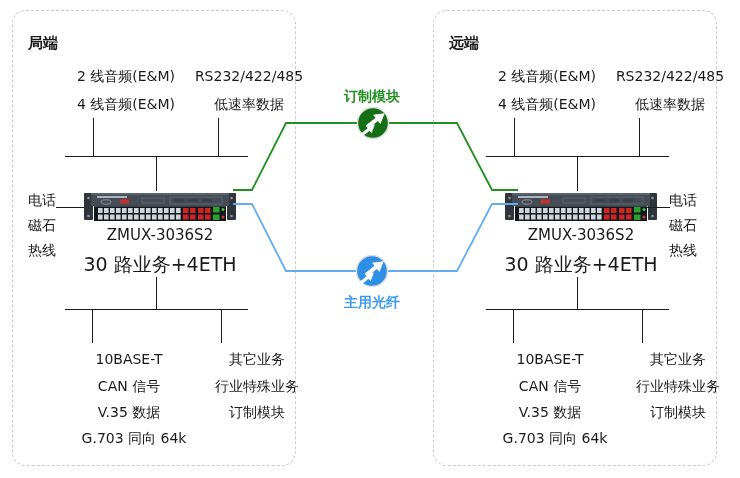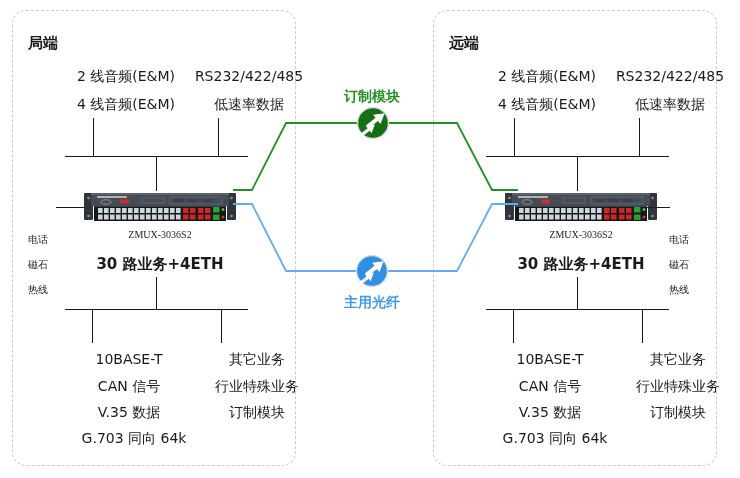--- a/index.html
+++ b/index.html
@@ -2,23 +2,23 @@
 <html><head>
 <meta charset="utf-8">
 <style>
   html,body{margin:0;padding:0;background:#fff;}
   .stage{position:relative;width:740px;height:478px;background:#ffffff;overflow:hidden;
          font-family:"DejaVu Sans",sans-serif;color:#1a1a1a;}
   .panel{position:absolute;top:10px;width:284px;height:456px;
          border:1.5px dashed #c9c9c9;border-radius:14px;box-sizing:border-box;}
   .panel-title{position:absolute;left:15px;top:11px;font-size:15px;font-weight:bold;white-space:nowrap;margin-top:12px;}
   .lbl{position:absolute;font-size:14px;line-height:20px;white-space:nowrap;transform:translateX(-50%);margin-left:36px;}
-  .side-lbl{position:absolute;font-size:10px;line-height:20px;white-space:nowrap;margin-top:40px;}
-  .model{position:absolute;font-size:10px;line-height:18px;white-space:nowrap;transform:translateX(-50%);font-family:Liberation Serif, serif;}
-  .capacity{position:absolute;font-size:15px;font-weight:bold;line-height:18px;white-space:nowrap;transform:translateX(-50%);}
+  .side-lbl{position:absolute;font-size:14px;line-height:20px;white-space:nowrap;}
+  .model{position:absolute;font-size:15px;line-height:18px;white-space:nowrap;transform:translateX(-50%);}
+  .capacity{position:absolute;font-size:19px;font-weight:normal;line-height:18px;white-space:nowrap;transform:translateX(-50%);}
   .hline{position:absolute;height:1px;background:#1a1a1a;}
   .vline{position:absolute;width:1px;background:#1a1a1a;}
   .device{position:absolute;left:71px;top:179px;width:152px;height:33px;}
   .fiber-overlay{position:absolute;left:0;top:0;width:740px;height:478px;pointer-events:none;}
   .fiber-lbl{position:absolute;font-size:14px;font-weight:bold;white-space:nowrap;transform:translate(-50%,-50%);}
   .fiber-lbl.primary{color:#239023;}
   .fiber-lbl.backup{color:#3E9AF0;}
   .hidden-defs{position:absolute;width:0;height:0;overflow:hidden;}
 </style>
 </head>

